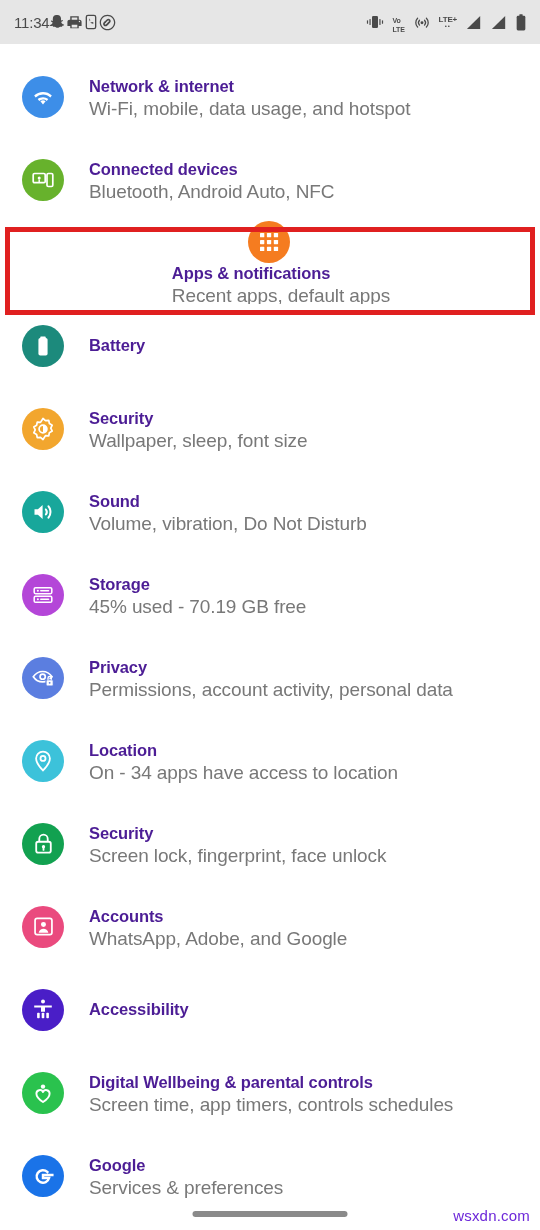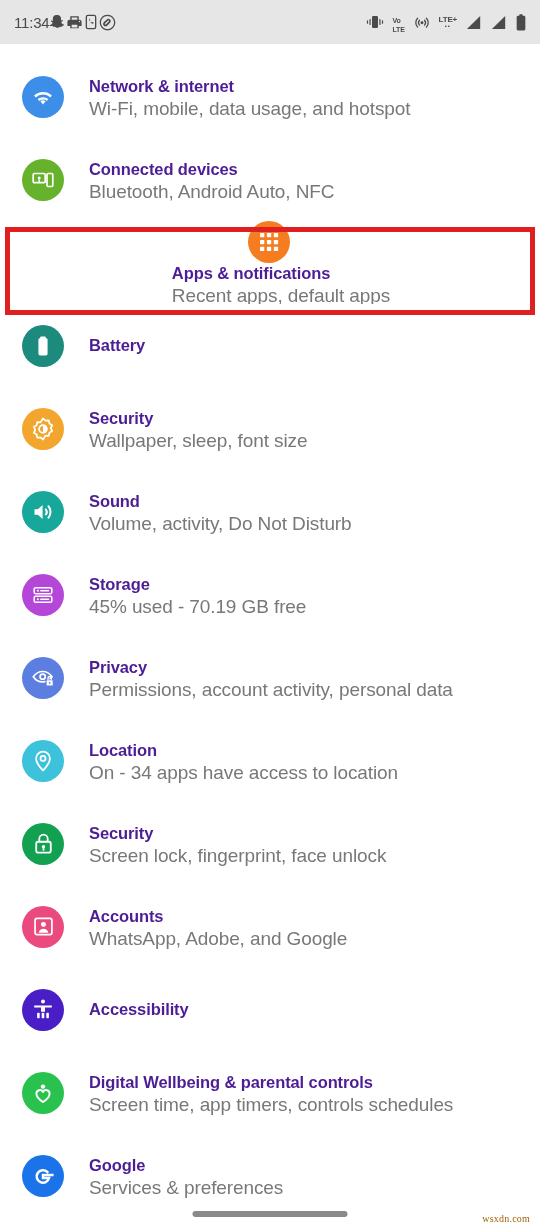--- a/index.html
+++ b/index.html
@@ -151,24 +151,23 @@
     bottom: 13px;
     width: 155px;
     height: 6px;
     border-radius: 3px;
     background: #8a8a8a;
   }
   .watermark {
     position: absolute;
     right: 10px;
     bottom: 6px;
-    font-size: 10px;
-    color: #a16207;
+    font-size: 15px;
+    color: #6d28d9;
     letter-spacing: 0.2px;
-    font-family: Liberation Serif, serif;
   }
 </style>
 </head>
 <body>
 
 <div id="screen">
 
   <div class="status-bar">
     <div class="status-left">
       <span class="status-clock">11:34</span>
@@ -337,21 +336,21 @@
     <div class="settings-row">
       <div class="row-icon" style="background:#18a79b;">
         <svg width="24" height="24" viewBox="0 0 24 24" fill="#ffffff">
           <path d="M3.5 9.2h3.4L11.6 5v14L6.9 14.8H3.5z"></path>
           <path d="M14.3 8.6a1 1 0 0 1 1.38.3 5.1 5.1 0 0 1 0 6.2 1 1 0 1 1-1.6-1.2 3.1 3.1 0 0 0 0-3.8 1 1 0 0 1 .22-1.5z" stroke="none"></path>
           <path d="M16.9 5.6a1 1 0 0 1 1.4.2 9.9 9.9 0 0 1 0 12.4 1 1 0 1 1-1.6-1.2 7.9 7.9 0 0 0 0-10 1 1 0 0 1 .2-1.4z"></path>
         </svg>
       </div>
       <div class="row-text">
         <span class="row-title">Sound</span>
-        <span class="row-sub">Volume, activity, Do Not Disturb</span>
+        <span class="row-sub">Volume, vibration, Do Not Disturb</span>
       </div>
     </div>
 
     <div class="settings-row">
       <div class="row-icon" style="background:#b446d8;">
         <svg width="22" height="22" viewBox="0 0 24 24" fill="none" stroke="#ffffff" stroke-width="1.7">
           <rect x="2.4" y="4" width="19.2" height="6.6" rx="1.5"></rect>
           <rect x="2.4" y="13.4" width="19.2" height="6.6" rx="1.5"></rect>
           <circle cx="6.4" cy="7.3" r="1.1" fill="#ffffff" stroke="none"></circle>
           <circle cx="6.4" cy="16.7" r="1.1" fill="#ffffff" stroke="none"></circle>

